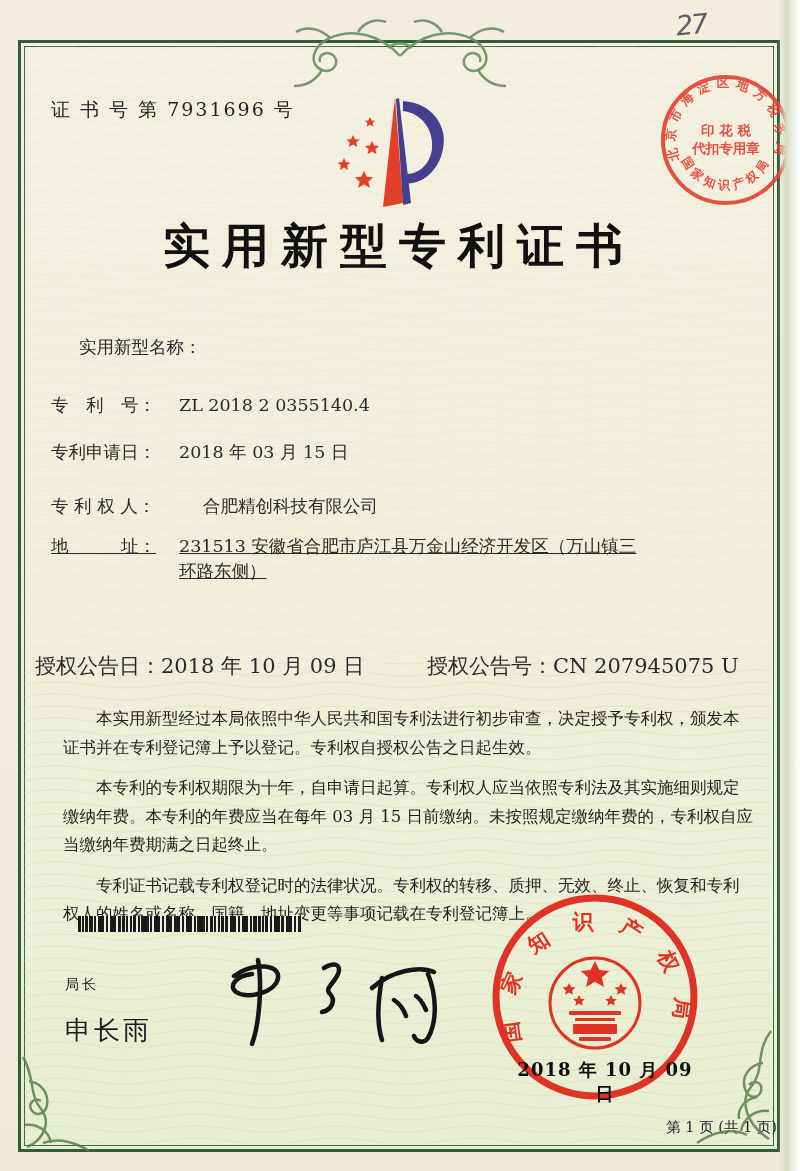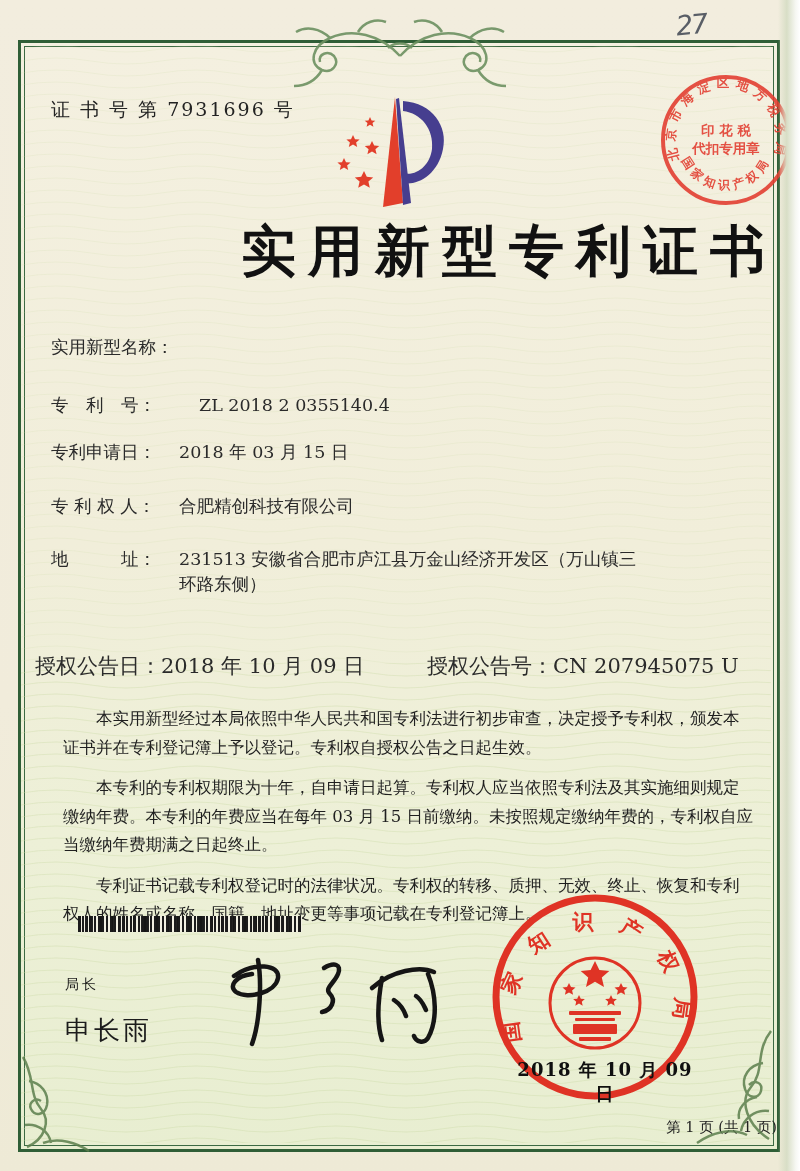--- a/index.html
+++ b/index.html
@@ -10,34 +10,34 @@
   }
   .scan-edge{position:absolute;right:0;top:0;width:22px;height:100%;
     background:linear-gradient(90deg,rgba(0,0,0,0) 0%,#d8dec6 40%,#f6f7f2 80%,#ffffff 100%);}
   .frame{position:absolute;left:18px;top:40px;width:756px;height:1106px;
     border:3px solid #2f5e36;
     background:linear-gradient(180deg,#f4f0e0 0%,#f1eeda 45%,#edf0d7 72%,#e8eed1 100%);}
   .frame-inner{position:absolute;inset:3px;border:1px solid #3c6a43;}
   .waves{position:absolute;inset:0;opacity:.5;}
   .abs{position:absolute;}
   .cert-no{left:30px;top:54px;font-size:19px;letter-spacing:2px;color:#222;text-align:right;}
-  .title{left:0;top:172px;width:100%;text-align:right;font-size:55px;font-weight:bold;
+  .title{left:0;top:172px;width:100%;text-align:center;font-size:47px;font-weight:bold;
     letter-spacing:12px;color:#111;}
   .hand-note{left:655px;top:-34px;font-size:27px;color:#595e66;transform:rotate(-6deg);
     font-family:"DejaVu Sans","Liberation Sans",sans-serif;font-style:italic;letter-spacing:-2px;}
   .fields{left:30px;top:292px;width:620px;font-size:17.5px;}
   .field-row{display:flex;margin-bottom:24px;line-height:1.45;}
   .field-label{flex:0 0 128px;white-space:nowrap;}
   .field-value{flex:1;}
-  .row-name{margin-bottom:33px;}
+  .row-name{margin-bottom:33px;margin-left:28px;}
   .row-inv{margin-bottom:30px;}
-  .row-pno{margin-bottom:21px;gap:20px;}
+  .row-pno{margin-bottom:21px;}
   .row-date{margin-bottom:29px;}
-  .row-owner{margin-bottom:27px;}
-  .row-addr{margin-bottom:8px;}
+  .row-owner{margin-bottom:14px;gap:24px;}
+  .row-addr{margin-bottom:8px;text-decoration:underline;}
   .grant-row{left:14px;top:609px;width:710px;display:flex;font-size:21px;}
   .grant-left{width:392px;}
   .paras{left:30px;top:650px;width:714px;font-size:16.5px;line-height:28.5px;color:#1f1f1f;}
   .paras p{margin:12px;text-indent:2em;}
   .barcode{left:57px;top:873px;width:224px;height:16px;
     background:
       repeating-linear-gradient(90deg,#1b1b1b 0 2px,rgba(0,0,0,0) 2px 4px),
       repeating-linear-gradient(90deg,#222 0 1px,rgba(0,0,0,0) 1px 7px),
       repeating-linear-gradient(90deg,#161616 0 3px,#f1efe2 3px 11px);}
   .sig-title{left:44px;top:933px;font-size:14px;letter-spacing:3px;color:#1c1c1c;}

